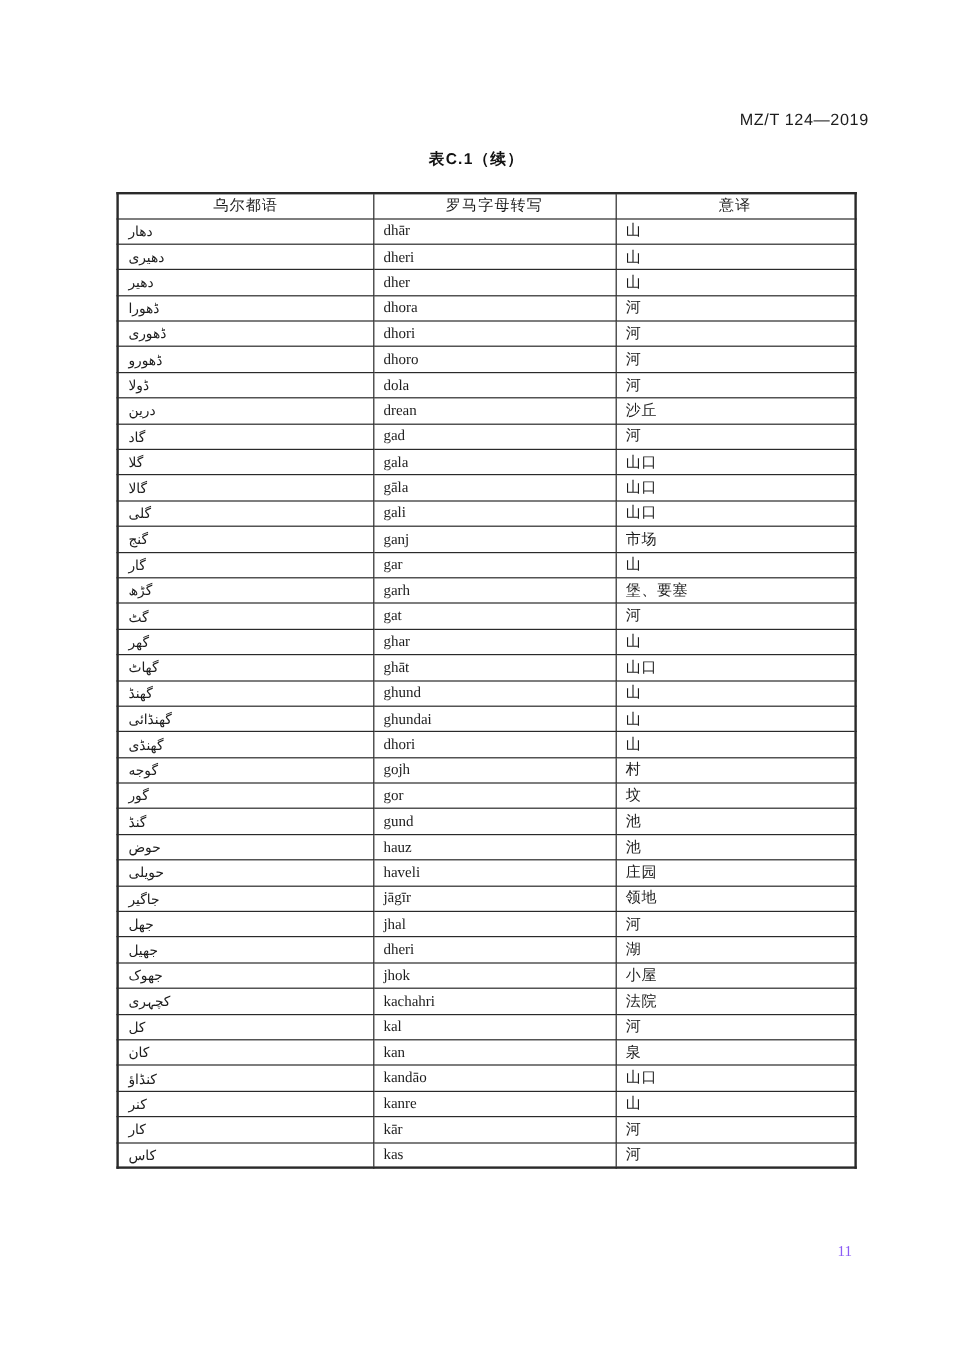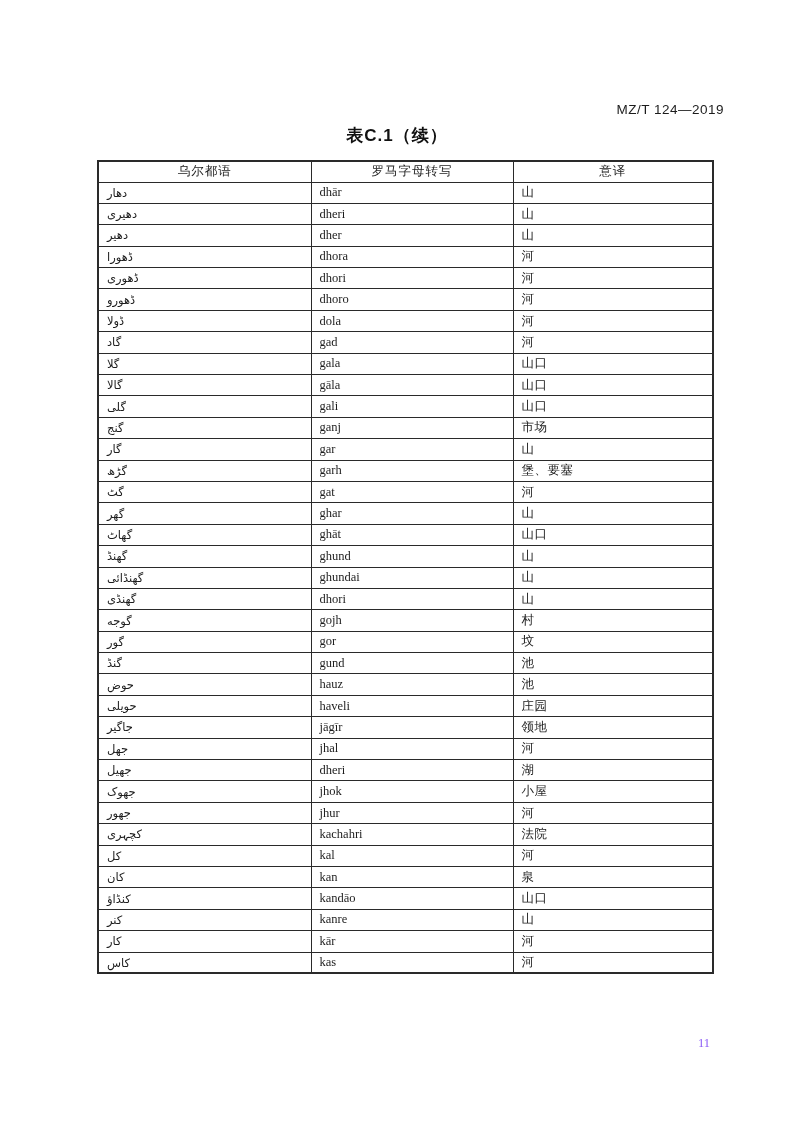--- a/index.html
+++ b/index.html
@@ -7,35 +7,35 @@
   body {
     width: 794px;
     height: 1123px;
     position: relative;
     font-family: "Liberation Serif", "DejaVu Serif", serif;
     color: #1c1c1c;
     overflow: hidden;
   }
   .doc-header {
     position: absolute;
-    top: 102px;
+    top: 92px;
     right: 70px;
     font-size: 13.5px;
     letter-spacing: 0.5px;
     font-family: "Liberation Sans", "DejaVu Sans", sans-serif;
     color: #1c1c1c;
     white-space: nowrap;
   }
   .table-title {
     position: absolute;
     top: 124px;
     left: 0;
     width: 794px;
     text-align: center;
-    font-size: 17px;
+    font-size: 13px;
     font-weight: bold;
     font-family: "Liberation Sans", "DejaVu Sans", sans-serif;
     letter-spacing: 1px;
     color: #111;
   }
   .glossary-table {
     position: absolute;
     top: 160px;
     left: 97px;
     width: 615px;
@@ -143,20 +143,25 @@
     <td class="roman-cell">dhoro</td>
     <td class="meaning-cell">河</td>
   </tr>
 
   <tr>
     <td class="urdu-cell">ڈولا</td>
     <td class="roman-cell">dola</td>
     <td class="meaning-cell">河</td>
   </tr>
 
+  <tr>
+    <td class="urdu-cell">درين</td>
+    <td class="roman-cell">drean</td>
+    <td class="meaning-cell">沙丘</td>
+  </tr>
 
   <tr>
     <td class="urdu-cell">گاد</td>
     <td class="roman-cell">gad</td>
     <td class="meaning-cell">河</td>
   </tr>
 
   <tr>
     <td class="urdu-cell">گلا</td>
     <td class="roman-cell">gala</td>
@@ -276,25 +281,20 @@
     <td class="roman-cell">dheri</td>
     <td class="meaning-cell">湖</td>
   </tr>
 
   <tr>
     <td class="urdu-cell">جهوک</td>
     <td class="roman-cell">jhok</td>
     <td class="meaning-cell">小屋</td>
   </tr>
 
-  <tr>
-    <td class="urdu-cell">جهور</td>
-    <td class="roman-cell">jhur</td>
-    <td class="meaning-cell">河</td>
-  </tr>
 
   <tr>
     <td class="urdu-cell">کچہرى</td>
     <td class="roman-cell">kachahri</td>
     <td class="meaning-cell">法院</td>
   </tr>
 
   <tr>
     <td class="urdu-cell">کل</td>
     <td class="roman-cell">kal</td>

